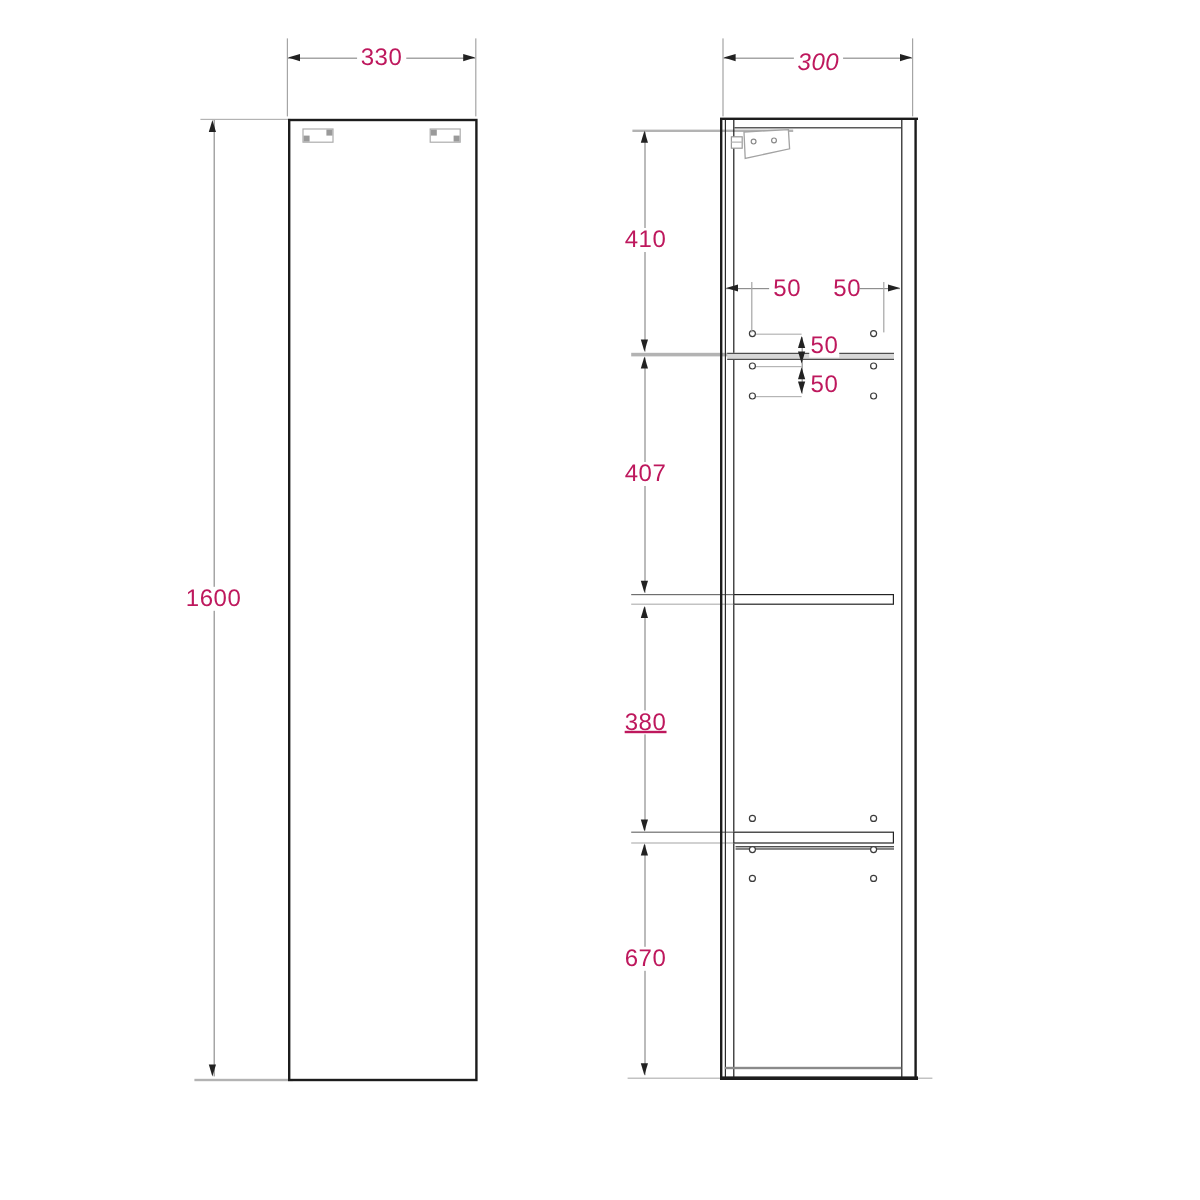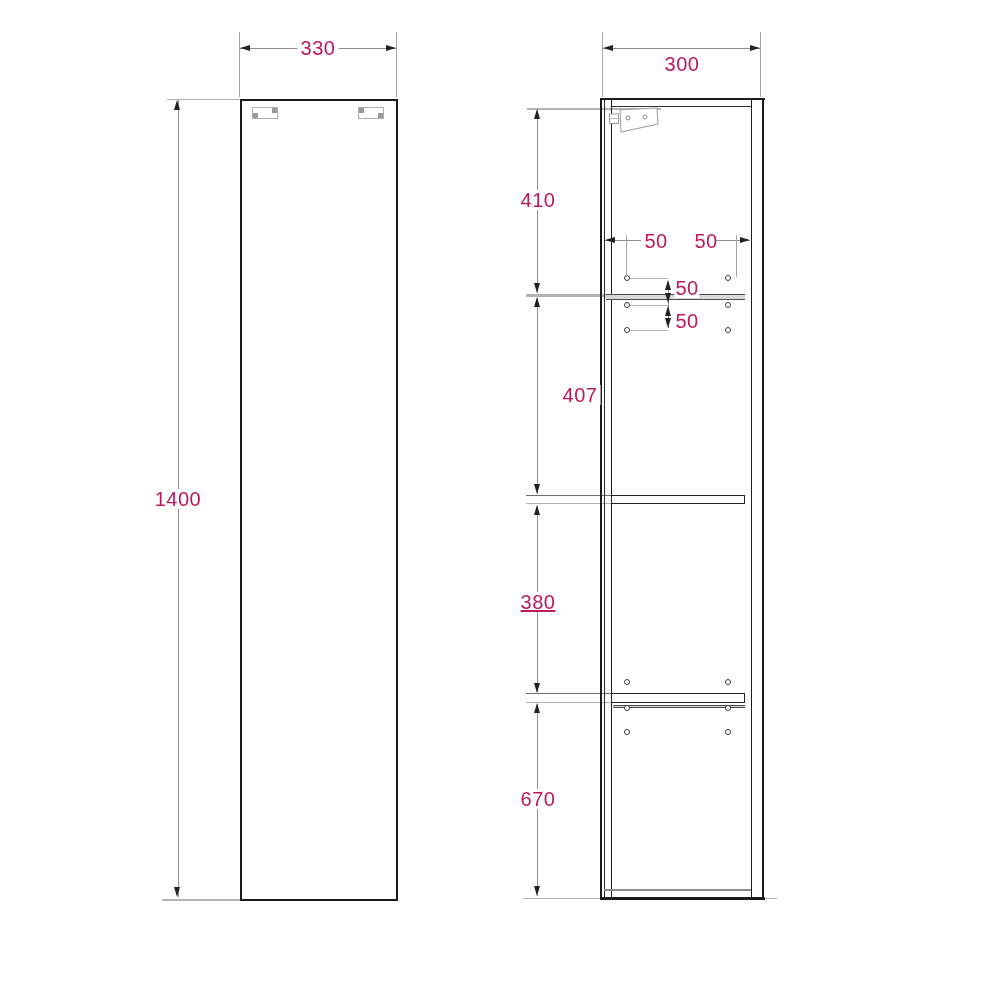--- a/index.html
+++ b/index.html
@@ -37,39 +37,39 @@
   <div class="ln" style="left:240px;top:47.5px;width:156px;height:1.2px;"></div>
   <div class="arr a-left" style="left:240px;top:44.5px;"></div>
   <div class="arr a-right" style="left:386px;top:44.5px;"></div>
   <div class="dim-label" style="left:318px;top:48px;">330</div>
 
   <div class="ext" style="left:167px;top:98.5px;width:75px;height:1.4px;"></div>
   <div class="ext" style="left:162px;top:899px;width:82px;height:1.6px;"></div>
   <div class="ln" style="left:177.5px;top:100px;width:1.2px;height:797px;"></div>
   <div class="arr a-up" style="left:174px;top:100px;"></div>
   <div class="arr a-down" style="left:174px;top:887px;"></div>
-  <div class="dim-label" style="left:178px;top:499px;">1400</div>
+  <div class="dim-label" style="left:178px;top:499px;">1600</div>
 
   <div class="outline-box" style="left:240px;top:99px;width:158px;height:802px;"></div>
 
   <div class="bracket" style="left:252px;top:107px;width:26px;height:12px;">
     <div class="pin" style="left:18.5px;top:0px;"></div>
     <div class="pin" style="left:0px;top:4.5px;"></div>
   </div>
   <div class="bracket" style="left:358px;top:107px;width:26px;height:12px;">
     <div class="pin" style="left:0px;top:0px;"></div>
     <div class="pin" style="left:18.5px;top:4.5px;"></div>
   </div>
 
   <div class="ln" style="left:602px;top:32px;width:1.2px;height:65px;background:#a5a5a5;"></div>
   <div class="ln" style="left:759.5px;top:32px;width:1.2px;height:65px;background:#a5a5a5;"></div>
   <div class="ln" style="left:603px;top:47.5px;width:157px;height:1.2px;"></div>
   <div class="arr a-left" style="left:603px;top:44.5px;"></div>
   <div class="arr a-right" style="left:750px;top:44.5px;"></div>
-  <div class="dim-label" style="left:682px;top:64px;">300</div>
+  <div class="dim-label" style="left:682px;top:52px;font-style:italic;">300</div>
 
   <div class="ext" style="left:527px;top:108px;width:134px;height:2.4px;"></div>
   <div class="ext" style="left:526px;top:293.5px;width:81px;height:3px;"></div>
   <div class="ln" style="left:526px;top:495px;width:86px;height:1.1px;background:#6f6f6f;"></div>
   <div class="ext" style="left:526px;top:502.8px;width:86px;height:1.4px;"></div>
   <div class="ln" style="left:526px;top:693px;width:86px;height:1.1px;background:#6f6f6f;"></div>
   <div class="ext" style="left:526px;top:701.8px;width:86px;height:1.4px;"></div>
   <div class="ext" style="left:523px;top:897.5px;width:254px;height:1.8px;"></div>
 
   <div class="edge" style="left:599.5px;top:99px;width:2.2px;height:801px;"></div>
@@ -136,17 +136,17 @@
   <div class="ln" style="left:536.5px;top:704px;width:1.1px;height:192px;"></div>
   <div class="arr a-up" style="left:533.5px;top:109px;"></div>
   <div class="arr a-down" style="left:533.5px;top:283px;"></div>
   <div class="arr a-up" style="left:533.5px;top:297px;"></div>
   <div class="arr a-down" style="left:533.5px;top:484px;"></div>
   <div class="arr a-up" style="left:533.5px;top:505px;"></div>
   <div class="arr a-down" style="left:533.5px;top:683px;"></div>
   <div class="arr a-up" style="left:533.5px;top:703px;"></div>
   <div class="arr a-down" style="left:533.5px;top:886px;"></div>
   <div class="dim-label" style="left:538px;top:200px;">410</div>
-  <div class="dim-label" style="left:538px;top:395px;margin-left:42px;">407</div>
+  <div class="dim-label" style="left:538px;top:395px;">407</div>
   <div class="dim-label" style="left:538px;top:602px;text-decoration:underline;">380</div>
   <div class="dim-label" style="left:538px;top:799px;">670</div>
 
 </div>
 
 </body></html>

